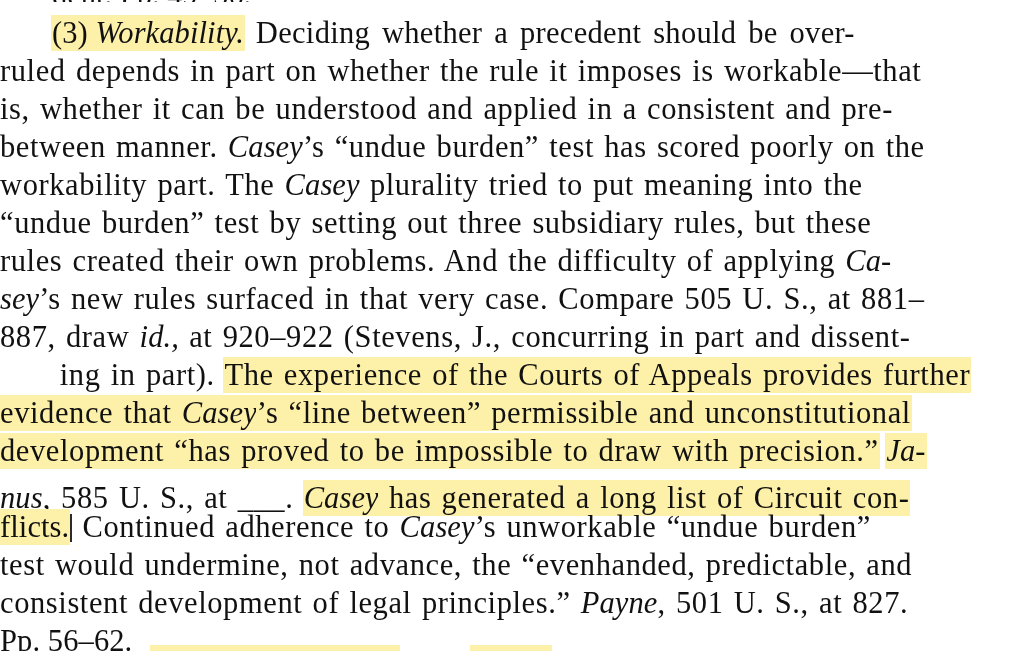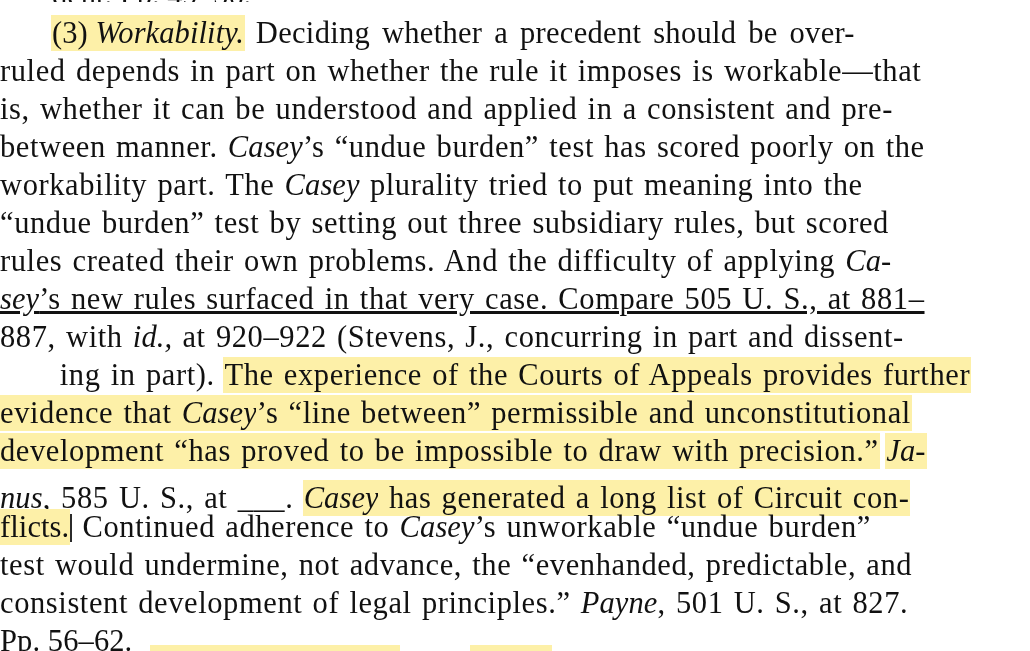--- a/index.html
+++ b/index.html
@@ -97,33 +97,33 @@
 
     <div class="line" style="top:128px;">
       <span class="ls-wide">between manner.  </span><span class="ital">Casey</span><span class="ls-wide">’s “undue burden” test has scored poorly on the</span>
     </div>
 
     <div class="line" style="top:166px;">
       <span class="ls-wide">workability part.  The </span><span class="ital">Casey</span><span class="ls-wide"> plurality tried to put meaning into the</span>
     </div>
 
     <div class="line" style="top:204px;">
-      <span class="ls-wide">“undue burden” test by setting out three subsidiary rules, but scored</span>
+      <span class="ls-wide">“undue burden” test by setting out three subsidiary rules, but these</span>
     </div>
 
     <div class="line" style="top:242px;">
       <span class="ls-wide">rules created their own problems.  And the difficulty of applying </span><span class="ital">Ca-</span>
     </div>
 
-    <div class="line" style="top:280px;text-decoration:underline;">
+    <div class="line" style="top:280px;">
       <span class="ital">sey</span><span class="ls-wide">’s new rules surfaced in that very case.  Compare 505 U. S., at 881–</span>
     </div>
 
     <div class="line" style="top:318px;">
-      <span class="ls-wide">887, with </span><span class="ital">id.,</span><span class="ls-wide"> at 920–922 (Stevens, J., concurring in part and dissent-</span>
+      <span class="ls-wide">887, draw </span><span class="ital">id.,</span><span class="ls-wide"> at 920–922 (Stevens, J., concurring in part and dissent-</span>
     </div>
 
     <div class="line" style="top:356px;text-align:center;">
       <span class="ls-wide">ing in part).  </span><span class="hl ls-wide">The experience of the Courts of Appeals provides further</span>
     </div>
 
     <div class="line" style="top:394px;">
       <span class="hl ls-wide">evidence that </span><span class="hl ital">Casey</span><span class="hl ls-wide">’s “line between” permissible and unconstitutional</span>
     </div>
 

